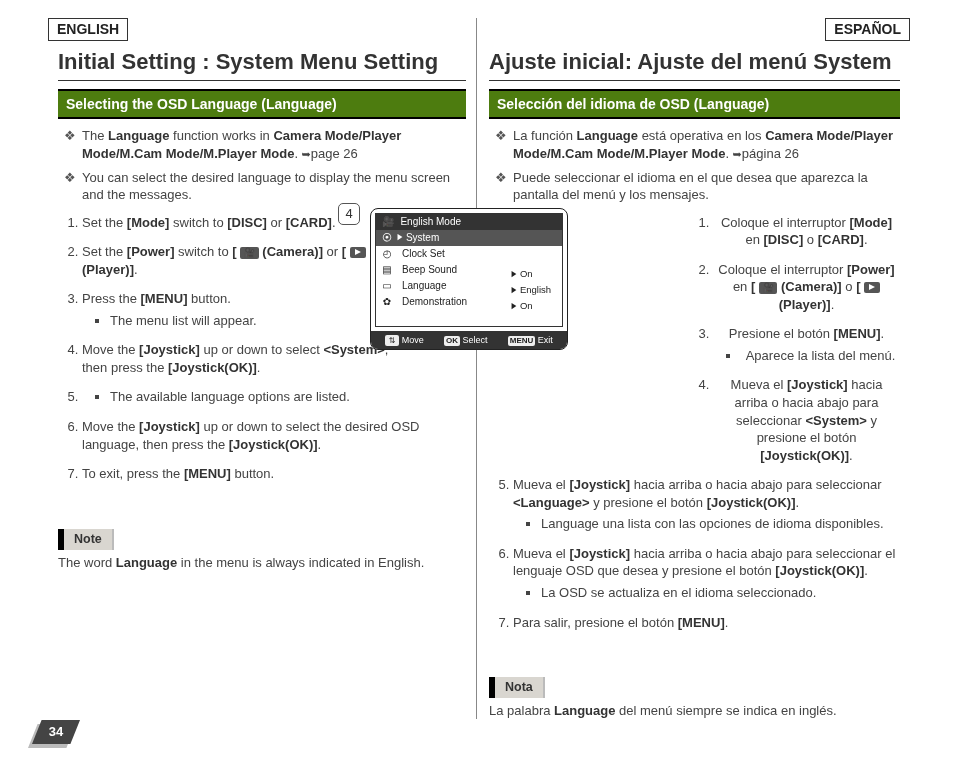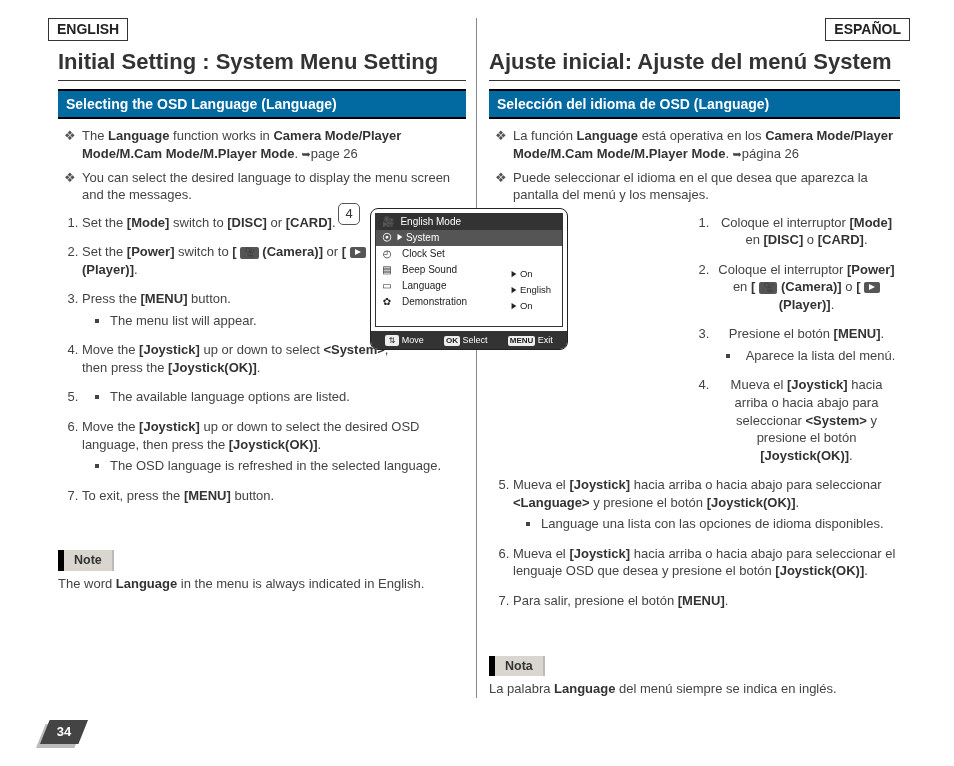--- a/index.html
+++ b/index.html
@@ -40,21 +40,21 @@
 
   h1 {
     font-size: 22px;
     font-weight: bold;
     color: #333;
     border-bottom: 1.5px solid #333;
     padding-bottom: 3px;
     margin-bottom: 8px;
   }
   .section-head {
-    background: #0369a1;
+    background: #4d7c0f;
     color: #fff;
     font-weight: bold;
     font-size: 14px;
     padding: 4px 8px;
     border-top: 2px solid #000;
     border-bottom: 2px solid #000;
     margin-bottom: 8px;
   }
 
   ul.bullets, ol.steps, ul.sub {
@@ -169,21 +169,21 @@
   }
   .play-icon::before {
     content:""; position:absolute; left:5px; top:2px;
     border-left: 6px solid #fff; border-top: 3.5px solid transparent; border-bottom: 3.5px solid transparent;
   }
   .page-arrow { font-size: 11px; }
 
   
   .page-number {
     position: absolute;
-    left: 40px;
+    left: 32px;
     bottom: 20px;
     width: 50px; height: 26px;
   }
   .page-number .num {
     position: absolute; left: 0; top: 0; width: 48px; height: 24px;
     color: #fff; font-size: 13px; font-weight: bold;
     display: flex; align-items: center; justify-content: center;
     background: #444;
     clip-path: polygon(20% 0, 100% 0, 80% 100%, 0 100%);
   }
@@ -269,23 +269,20 @@
           </ul>
       </li>
       <li class="s4">Move the <strong>[Joystick]</strong> up or down to select <strong>&lt;System&gt;</strong>, then press the <strong>[Joystick(OK)]</strong>.</li>
       <li>
         <ul class="sub">
             <li>The available language options are listed.</li>
           </ul>
       </li>
       <li>
         <span>Move the <strong>[Joystick]</strong> up or down to select the desired OSD language, then press the <strong>[Joystick(OK)]</strong>.</span>
-        <ul class="sub">
-            <li>The OSD language is refreshed in the selected language.</li>
-          </ul>
       </li>
       <li>To exit, press the <strong>[MENU]</strong> button.</li>
     </ol>
 
     <div class="note-tag">Note</div>
     <div class="note-text">The word <strong>Language</strong> in the menu is always indicated in English.</div>
   </div>
 
   <div class="col col-right content-block">
     <div class="lang-tag">ESPAÑOL</div>
@@ -311,20 +308,23 @@
     </ol>
     <ol class="steps lower" start="5">
       <li>
         <span>Mueva el <strong>[Joystick]</strong> hacia arriba o hacia abajo para seleccionar <strong>&lt;Language&gt;</strong> y presione el botón <strong>[Joystick(OK)]</strong>.</span>
         <ul class="sub">
             <li>Language una lista con las opciones de idioma disponibles.</li>
           </ul>
       </li>
       <li>
         <span>Mueva el <strong>[Joystick]</strong> hacia arriba o hacia abajo para seleccionar el lenguaje OSD que desea y presione el botón <strong>[Joystick(OK)]</strong>.</span>
+        <ul class="sub">
+            <li>La OSD se actualiza en el idioma seleccionado.</li>
+          </ul>
       </li>
       <li>Para salir, presione el botón <strong>[MENU]</strong>.</li>
     </ol>
 
     <div class="note-tag">Nota</div>
     <div class="note-text">La palabra <strong>Language</strong> del menú siempre se indica en inglés.</div>
   </div>
 </div>
 
 <div class="page-number">

